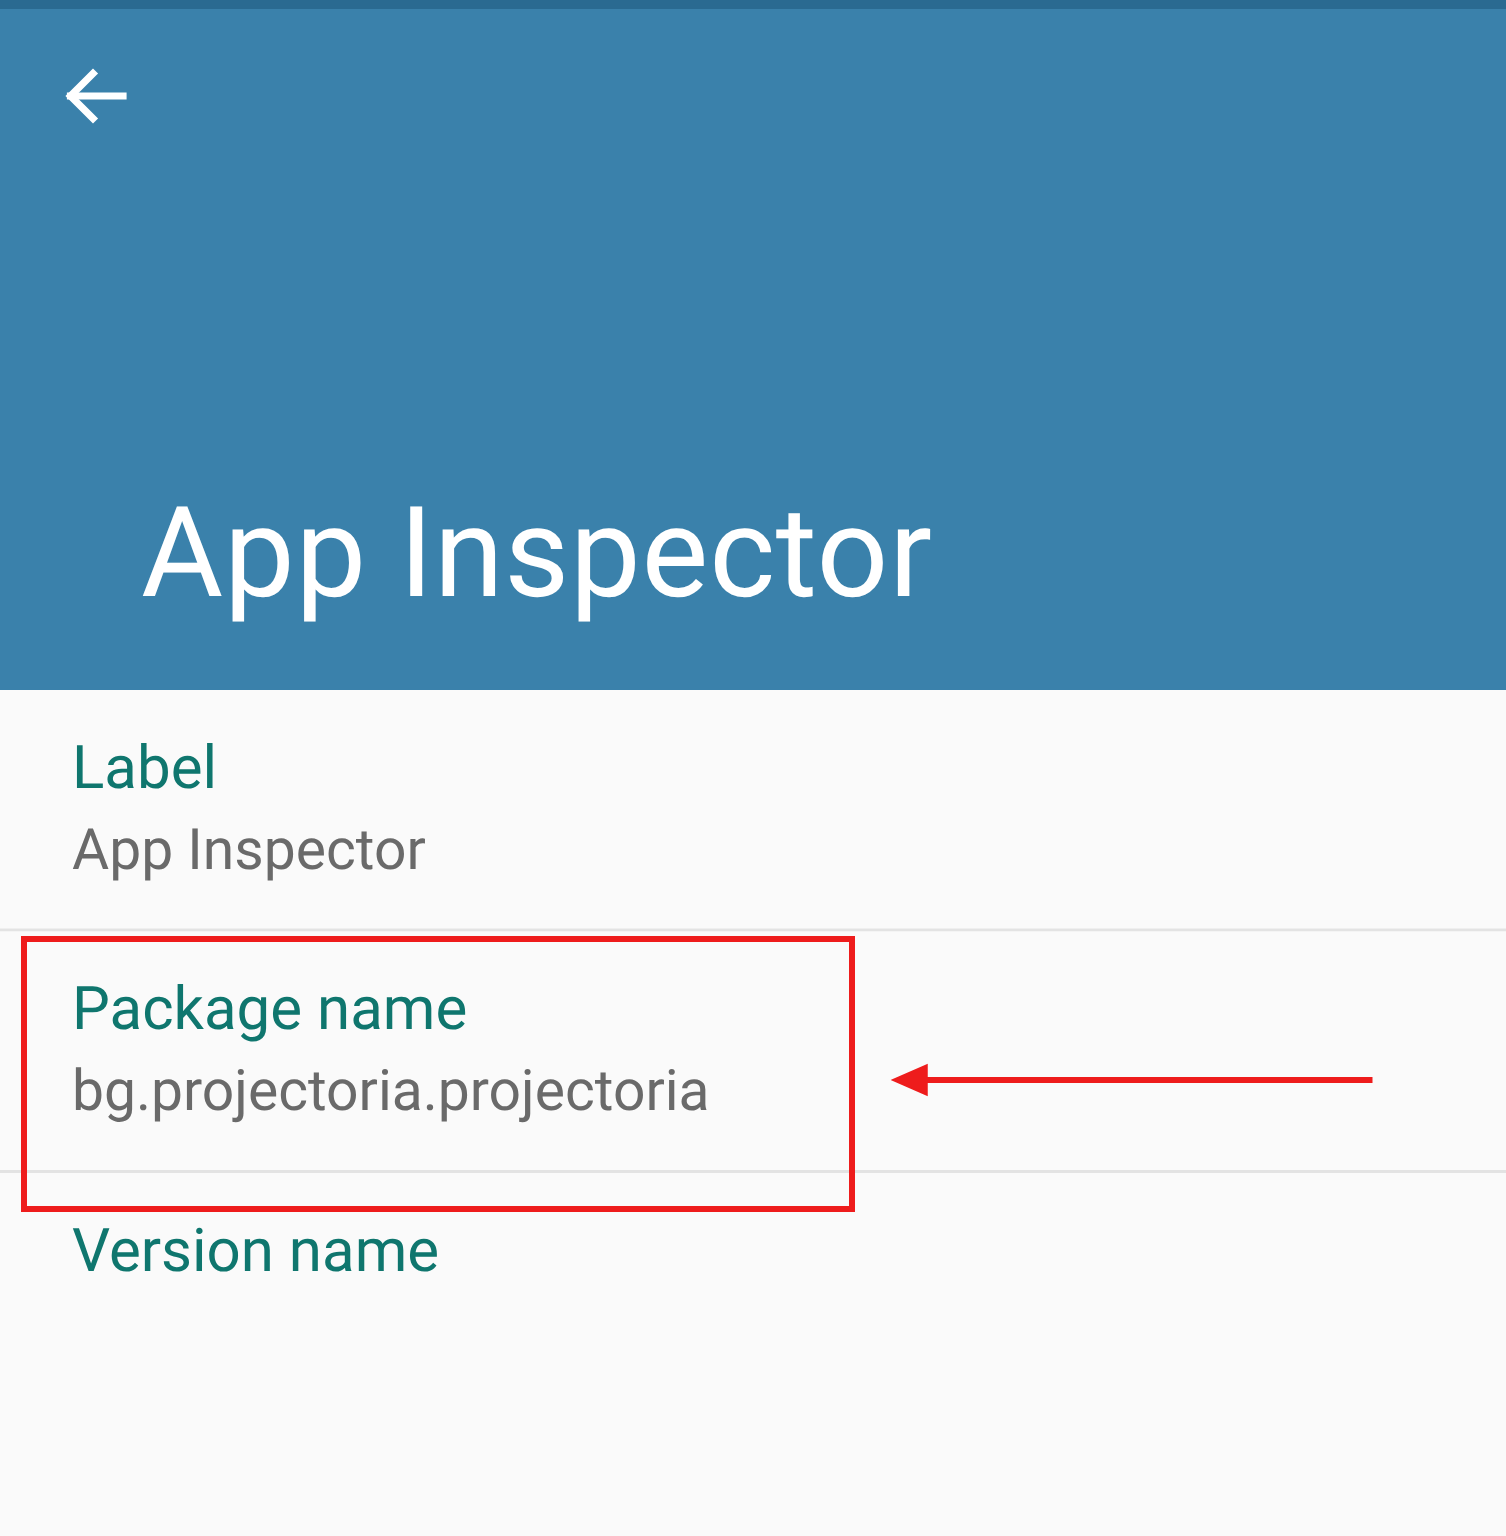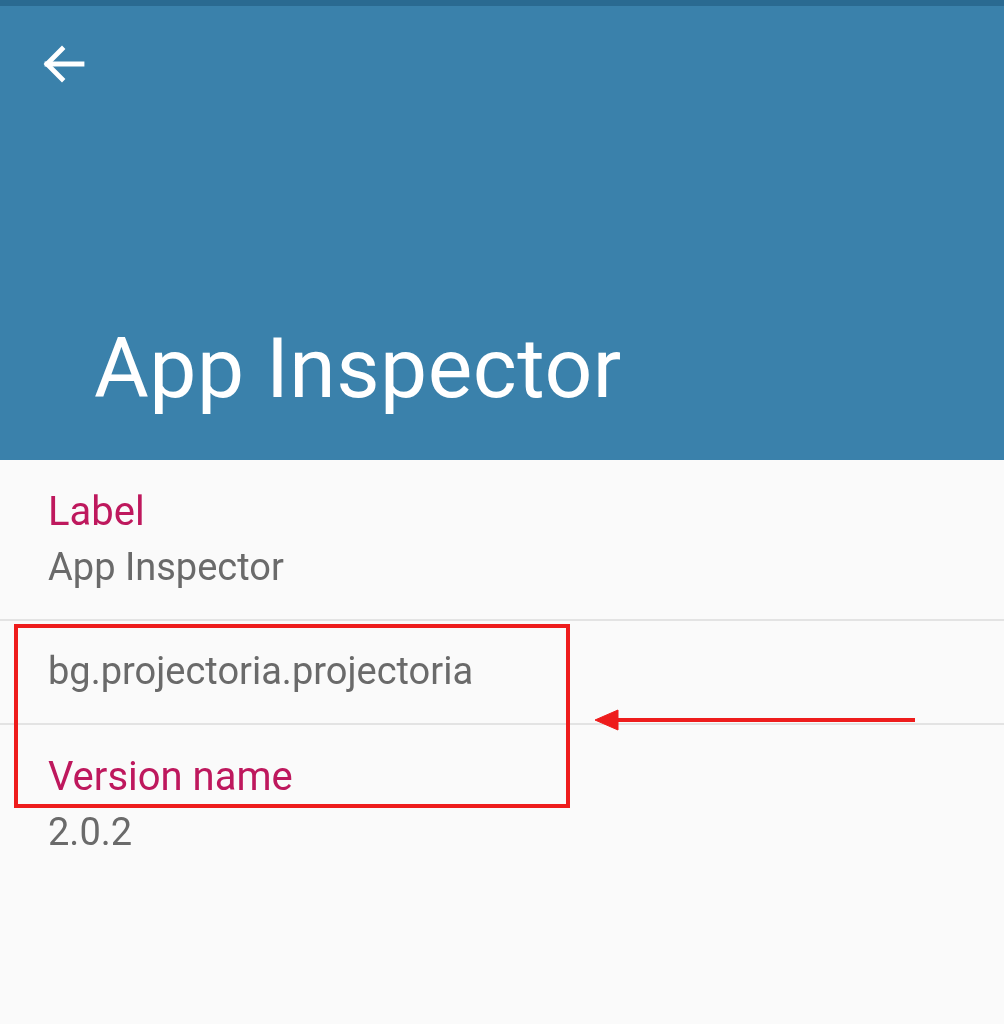--- a/index.html
+++ b/index.html
@@ -32,21 +32,21 @@
   .row {
     width: 100%;
     padding: 28px 48px 30px 48px;
     border-bottom: 2px solid #e3e3e3;
     background: #fafafa;
     position: relative;
   }
   .row:first-child { border-top: none; }
   .row-label {
     font-size: 40px;
-    color: #be185d;
+    color: #0f766e;
     font-weight: 400;
     margin-bottom: 10px;
   }
   .row-value {
     font-size: 38px;
     color: #6a6a6a;
     font-weight: 400;
   }
   .highlight-box {
     position: absolute;
@@ -73,25 +73,25 @@
   </div>
   <div class="title">App Inspector</div>
 </div>
 
 <div class="list">
   <div class="row">
     <div class="row-label">Label</div>
     <div class="row-value">App Inspector</div>
   </div>
   <div class="row">
+    <div class="row-label">Package name</div>
     <div class="row-value">bg.projectoria.projectoria</div>
   </div>
   <div class="row" style="border-bottom:none;">
     <div class="row-label">Version name</div>
-    <div class="row-value">2.0.2</div>
   </div>
 </div>
 
 <div class="highlight-box" style="left:14px; top:624px; width:556px; height:184px;"></div>
 
 <svg class="arrow" style="left:590px; top:700px;" width="330" height="40" viewBox="0 0 330 40">
   <line x1="325" y1="20" x2="20" y2="20" stroke-width="4"></line>
   <polygon points="5,20 28,10 28,30"></polygon>
 </svg>
 

